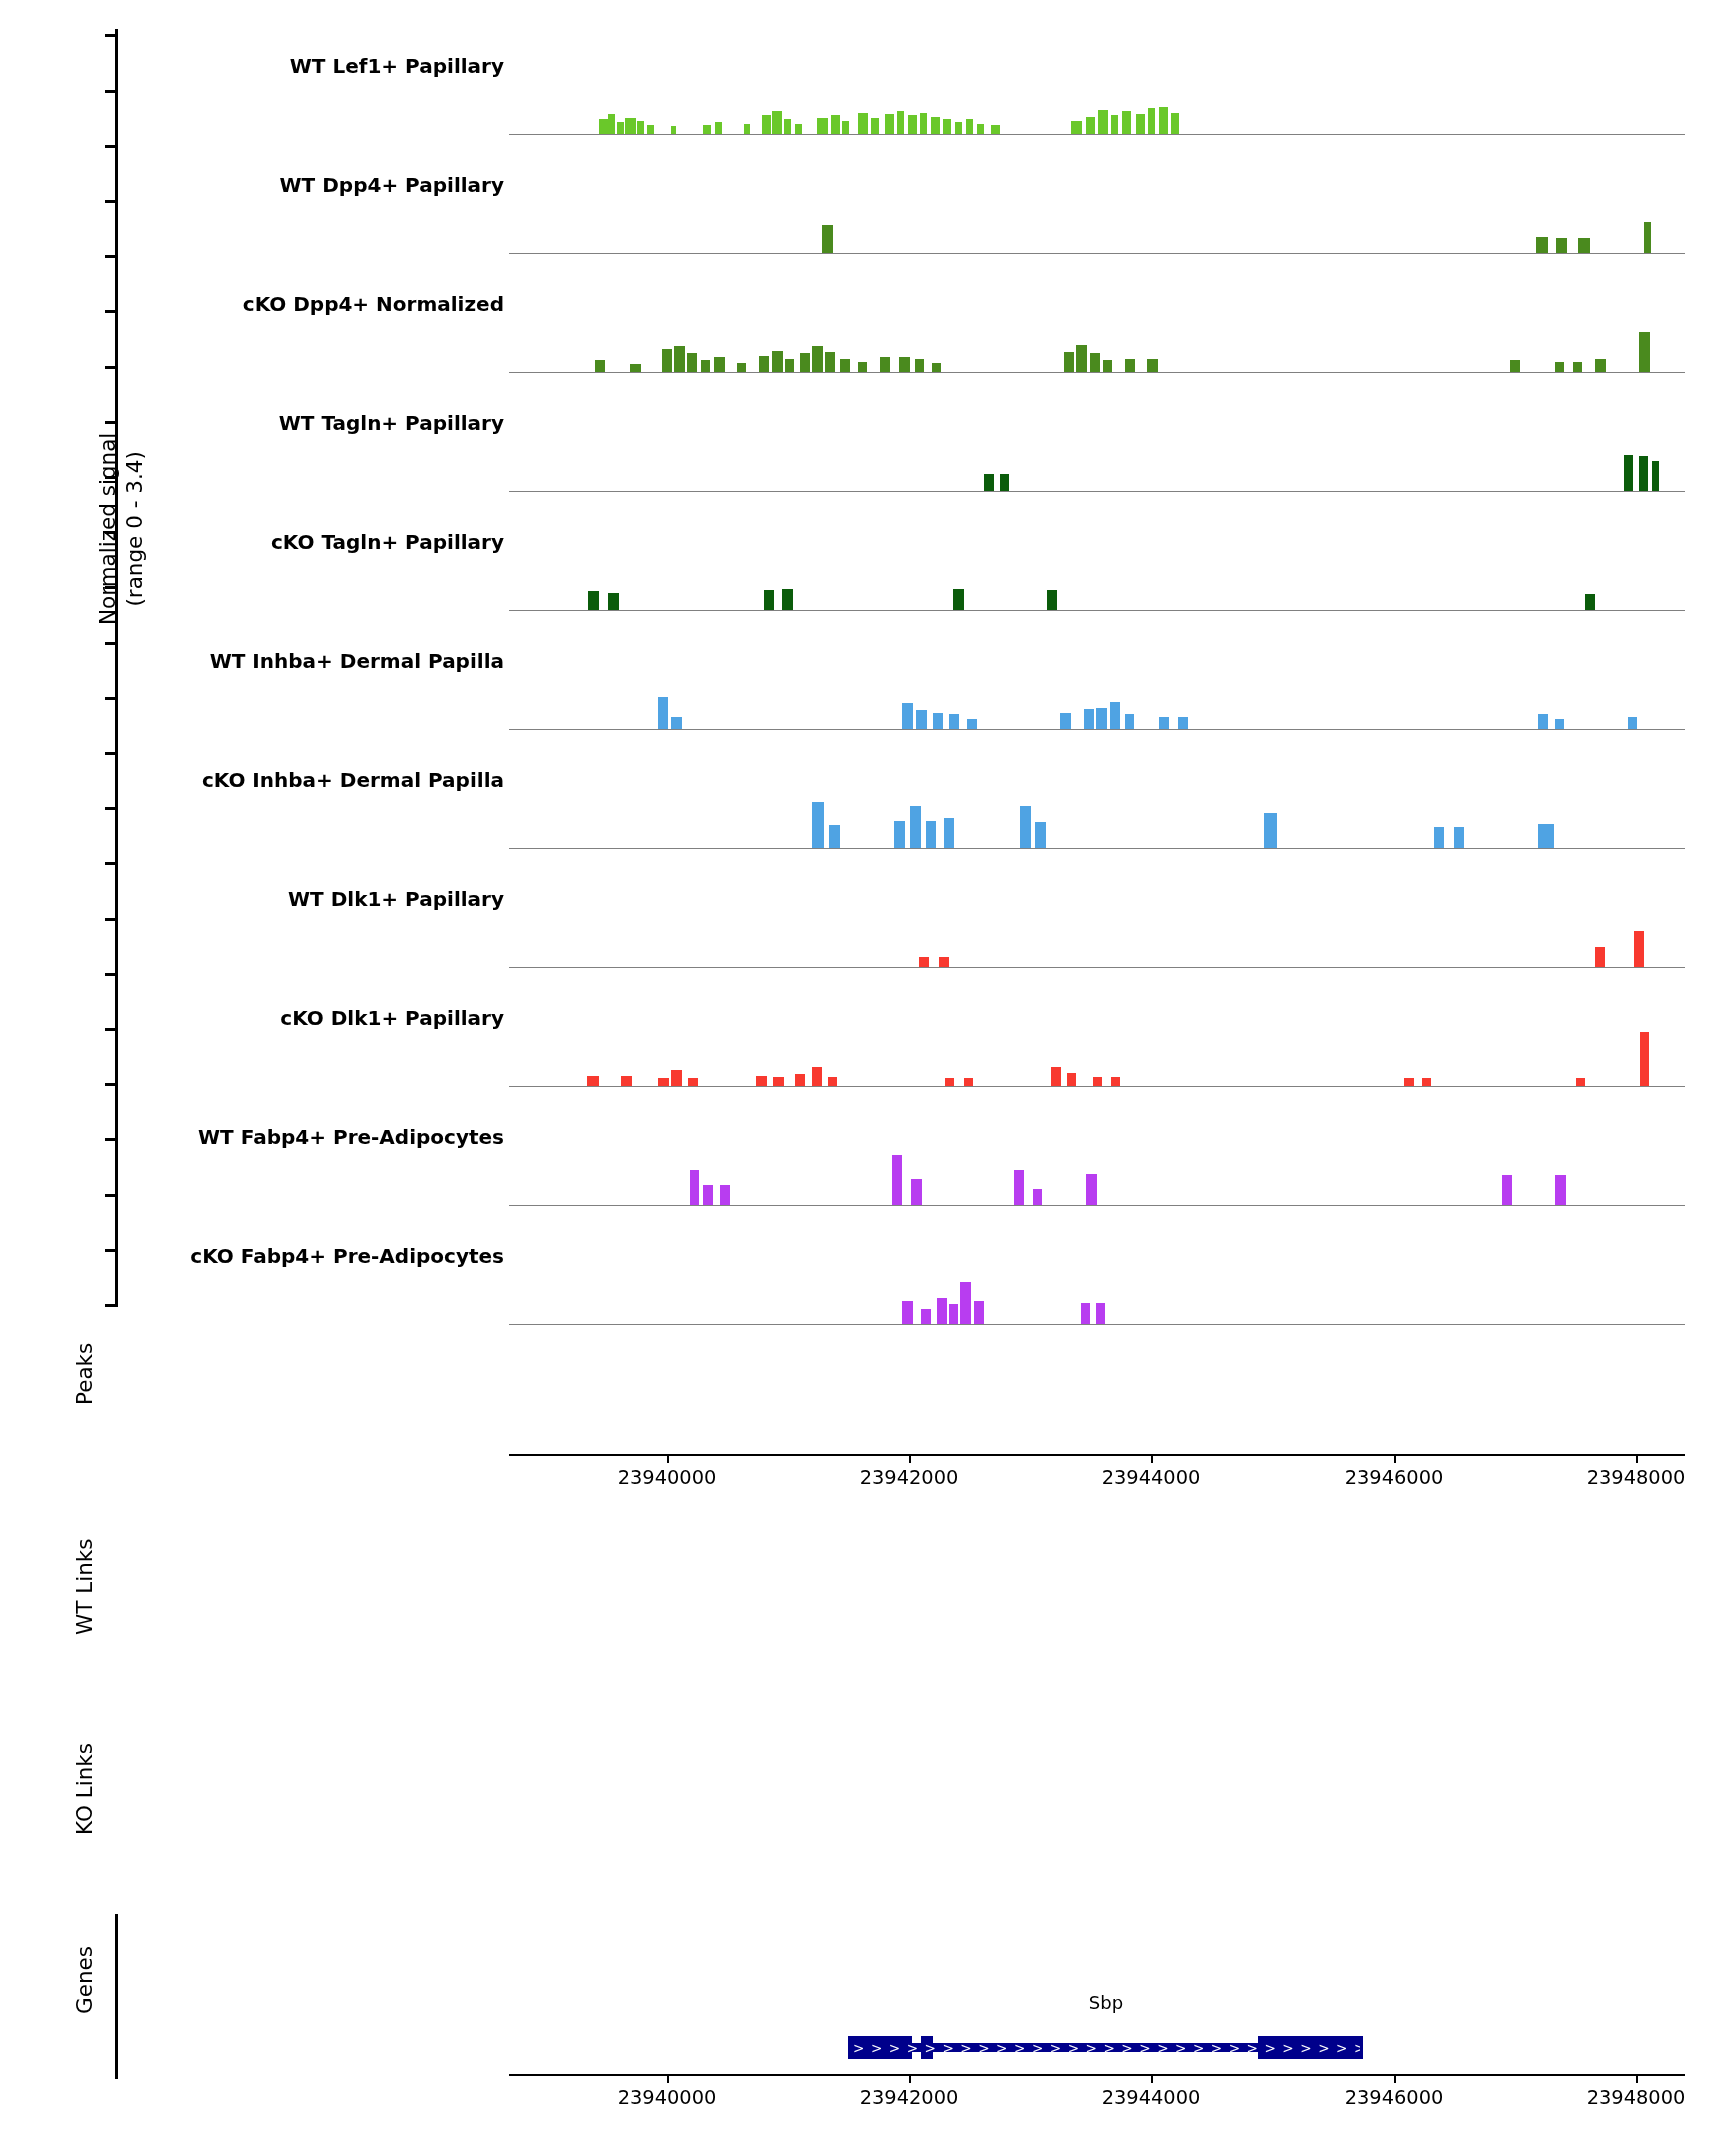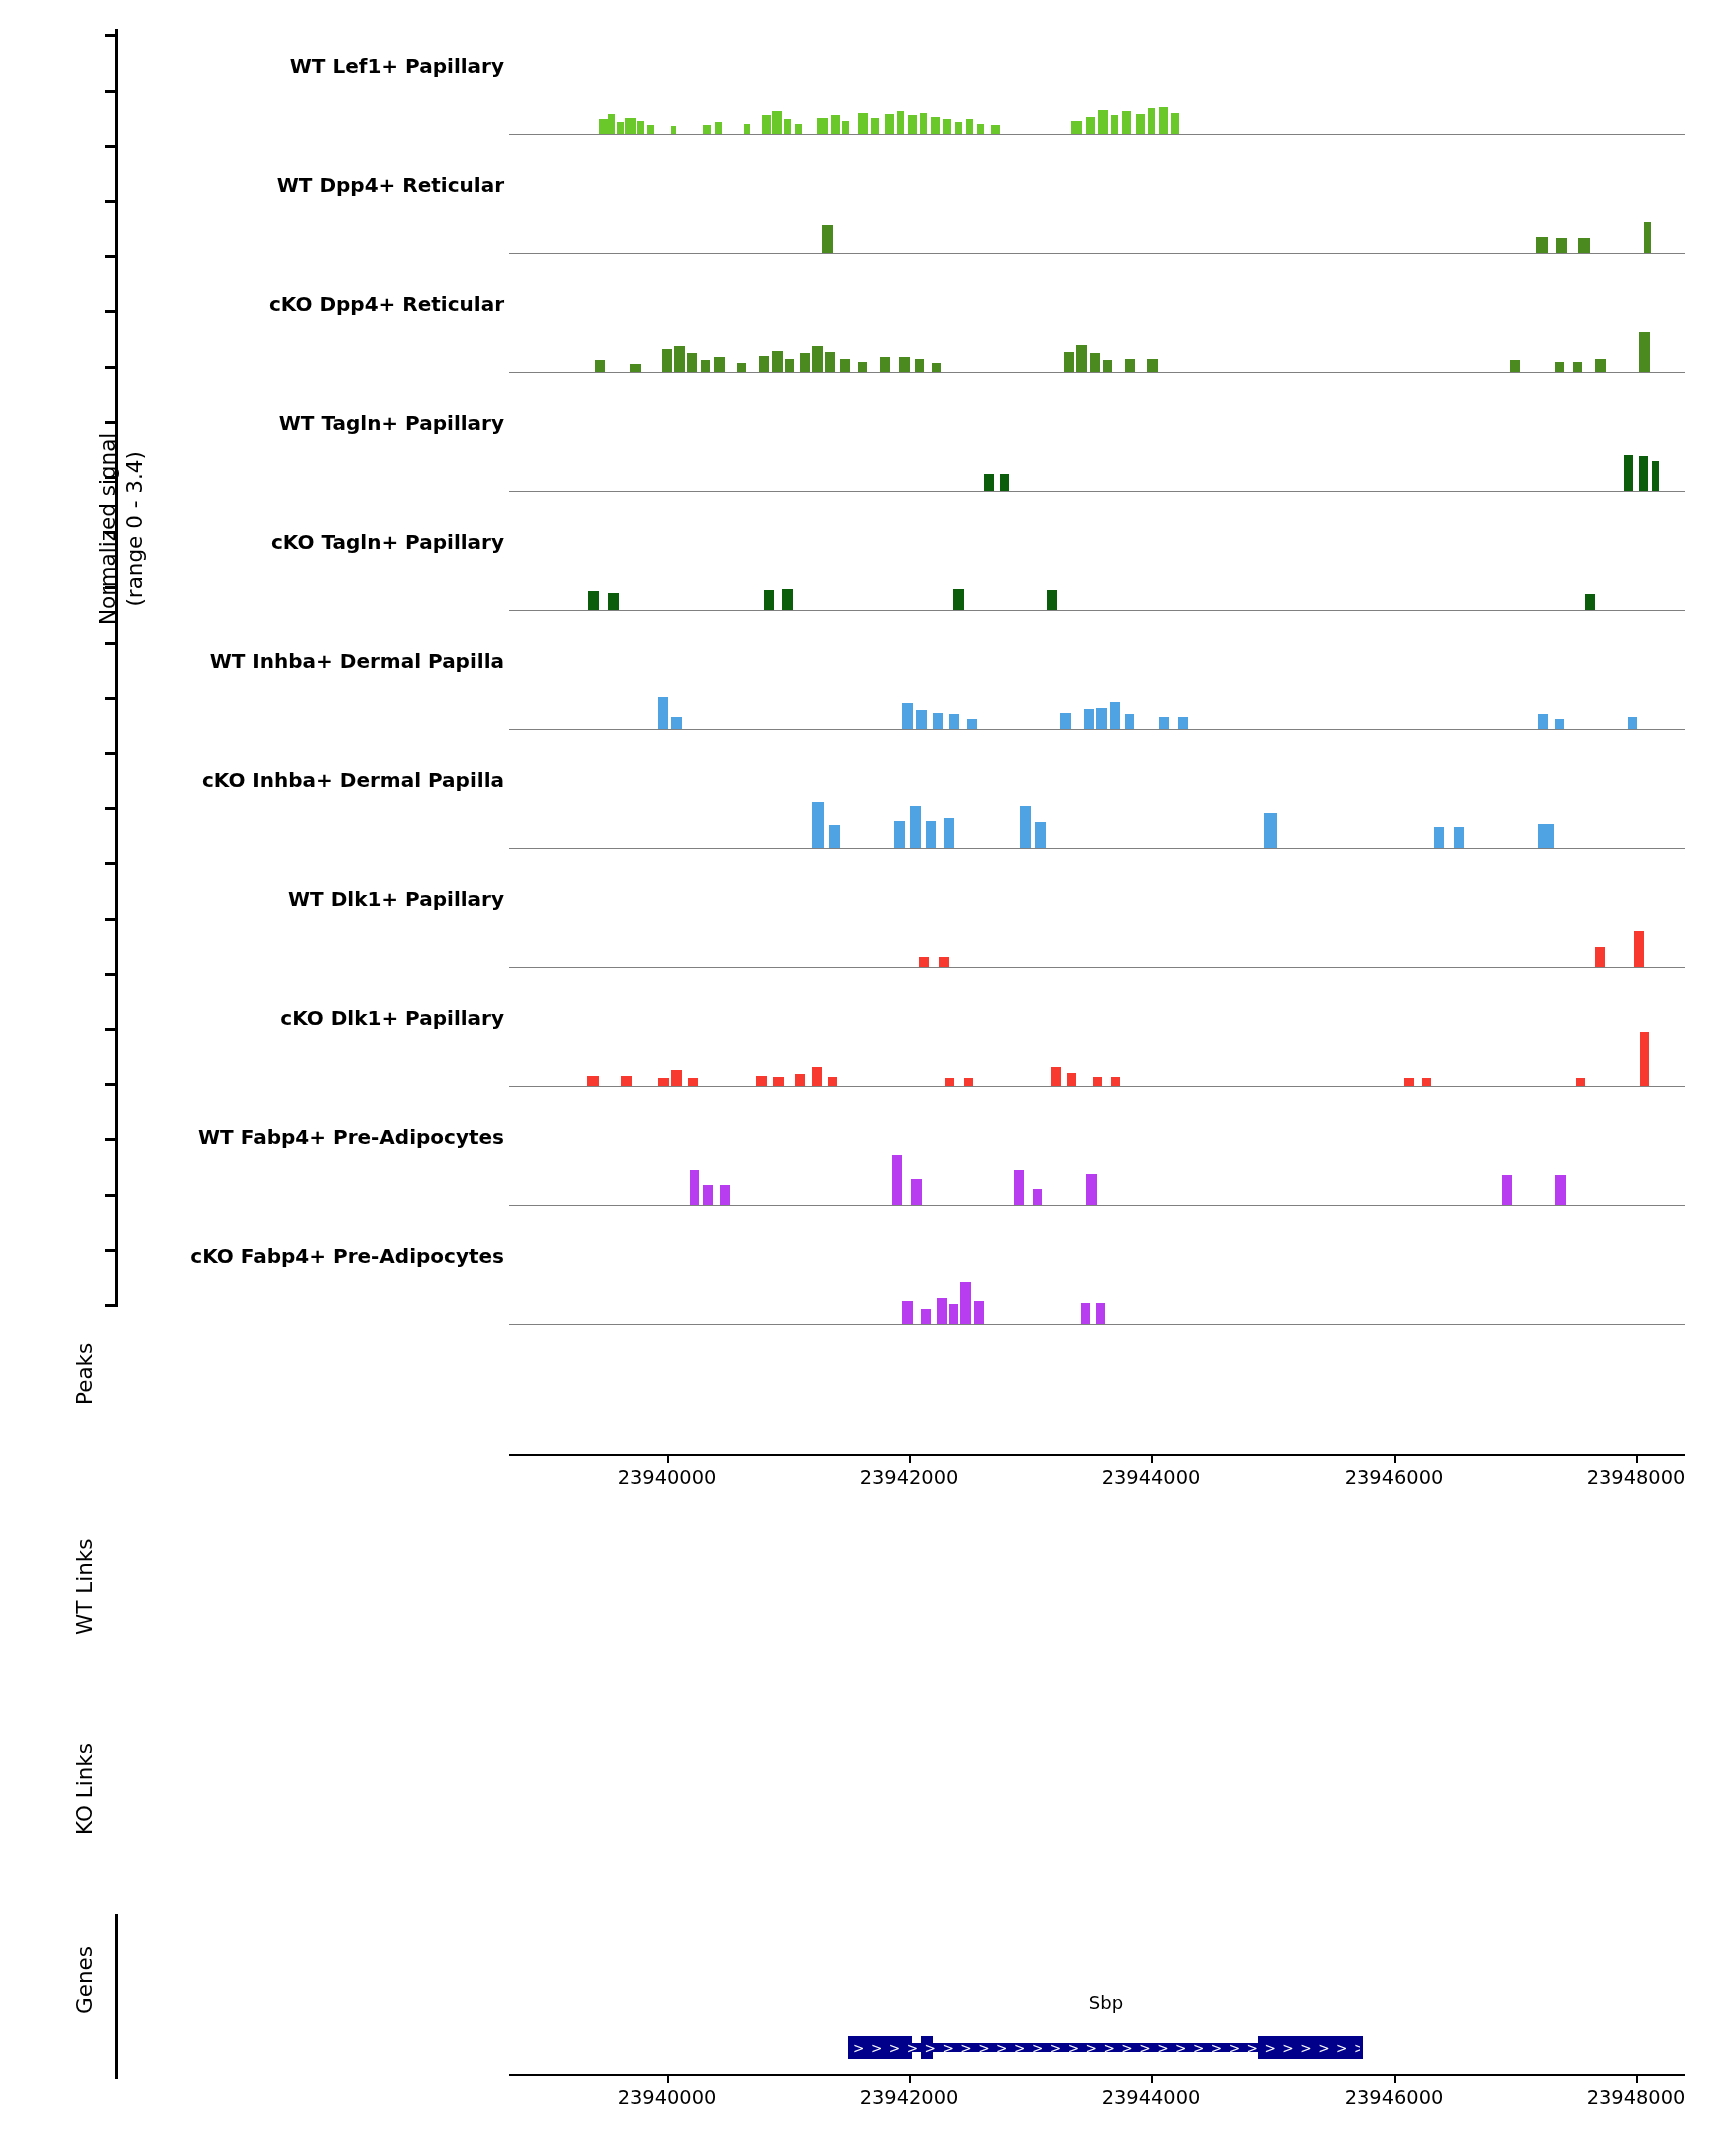--- a/index.html
+++ b/index.html
@@ -219,30 +219,30 @@
         <div class="peak" style="left: 589px; width: 9.7px; height: 24px; background: rgb(106, 200, 42);"></div>
         <div class="peak" style="left: 602px; width: 7.3px; height: 19px; background: rgb(106, 200, 42);"></div>
         <div class="peak" style="left: 613px; width: 9px; height: 23px; background: rgb(106, 200, 42);"></div>
         <div class="peak" style="left: 627px; width: 8.5px; height: 20px; background: rgb(106, 200, 42);"></div>
         <div class="peak" style="left: 639px; width: 7.3px; height: 26px; background: rgb(106, 200, 42);"></div>
         <div class="peak" style="left: 650px; width: 8.5px; height: 27px; background: rgb(106, 200, 42);"></div>
         <div class="peak" style="left: 662px; width: 7.9px; height: 21.6px; background: rgb(106, 200, 42);"></div>
       </div>
       <div class="track" style="top: 162px; height: 92px;">
         <div class="track-baseline"></div>
-        <div class="track-label" style="bottom: 57px;">WT Dpp4+ Reticular</div>
+        <div class="track-label" style="bottom: 57px;">WT Dpp4+ Papillary</div>
         <div class="peak" style="left: 313px; width: 11px; height: 28px; background: rgb(74, 138, 30);"></div>
         <div class="peak" style="left: 1027px; width: 12px; height: 16px; background: rgb(74, 138, 30);"></div>
         <div class="peak" style="left: 1047px; width: 11px; height: 15px; background: rgb(74, 138, 30);"></div>
         <div class="peak" style="left: 1069px; width: 11.5px; height: 15px; background: rgb(74, 138, 30);"></div>
         <div class="peak" style="left: 1135px; width: 7.3px; height: 31px; background: rgb(74, 138, 30);"></div>
       </div>
       <div class="track" style="top: 281px; height: 92px;">
         <div class="track-baseline"></div>
-        <div class="track-label" style="bottom: 57px;">cKO Dpp4+ Reticular</div>
+        <div class="track-label" style="bottom: 57px;">cKO Dpp4+ Normalized</div>
         <div class="peak" style="left: 86px; width: 10.3px; height: 12px; background: rgb(74, 138, 30);"></div>
         <div class="peak" style="left: 121px; width: 11px; height: 8px; background: rgb(74, 138, 30);"></div>
         <div class="peak" style="left: 153px; width: 9.7px; height: 23px; background: rgb(74, 138, 30);"></div>
         <div class="peak" style="left: 165px; width: 11px; height: 26px; background: rgb(74, 138, 30);"></div>
         <div class="peak" style="left: 178px; width: 9.7px; height: 19px; background: rgb(74, 138, 30);"></div>
         <div class="peak" style="left: 192px; width: 8.5px; height: 12px; background: rgb(74, 138, 30);"></div>
         <div class="peak" style="left: 205px; width: 11px; height: 15px; background: rgb(74, 138, 30);"></div>
         <div class="peak" style="left: 228px; width: 8.5px; height: 9.4px; background: rgb(74, 138, 30);"></div>
         <div class="peak" style="left: 250px; width: 9.7px; height: 16px; background: rgb(74, 138, 30);"></div>
         <div class="peak" style="left: 263px; width: 11px; height: 21.6px; background: rgb(74, 138, 30);"></div>

